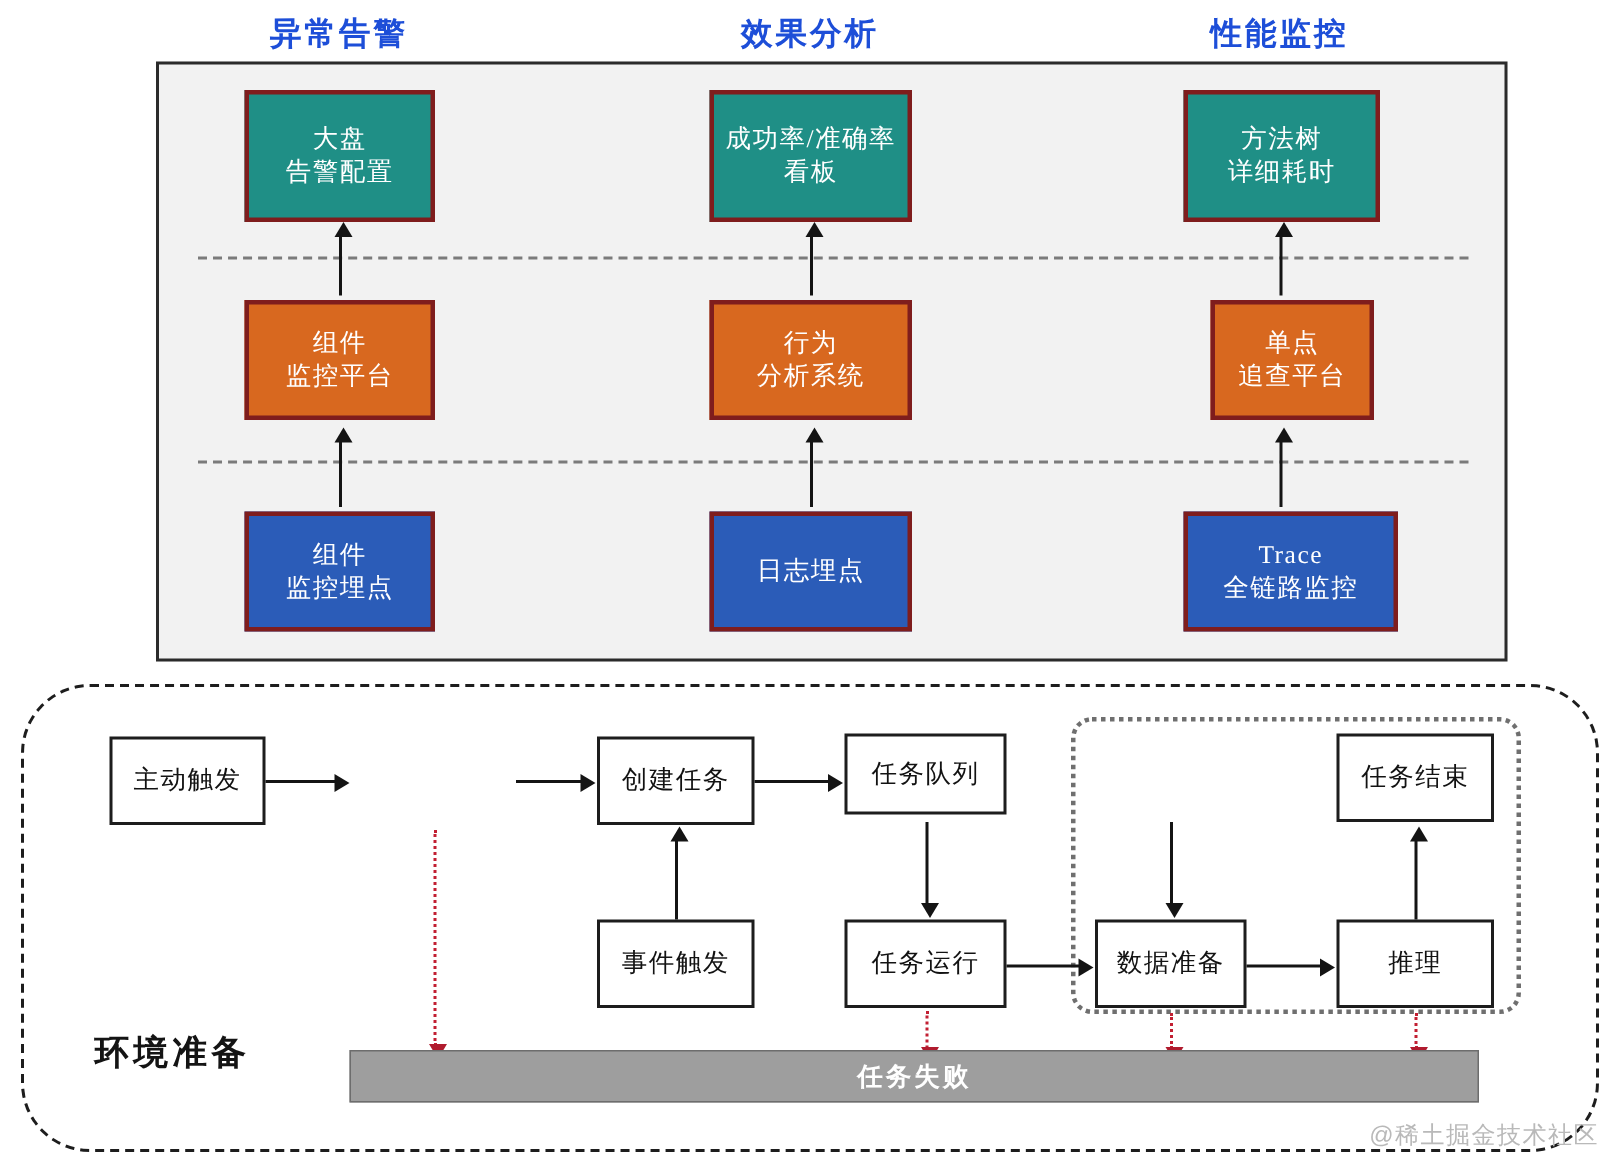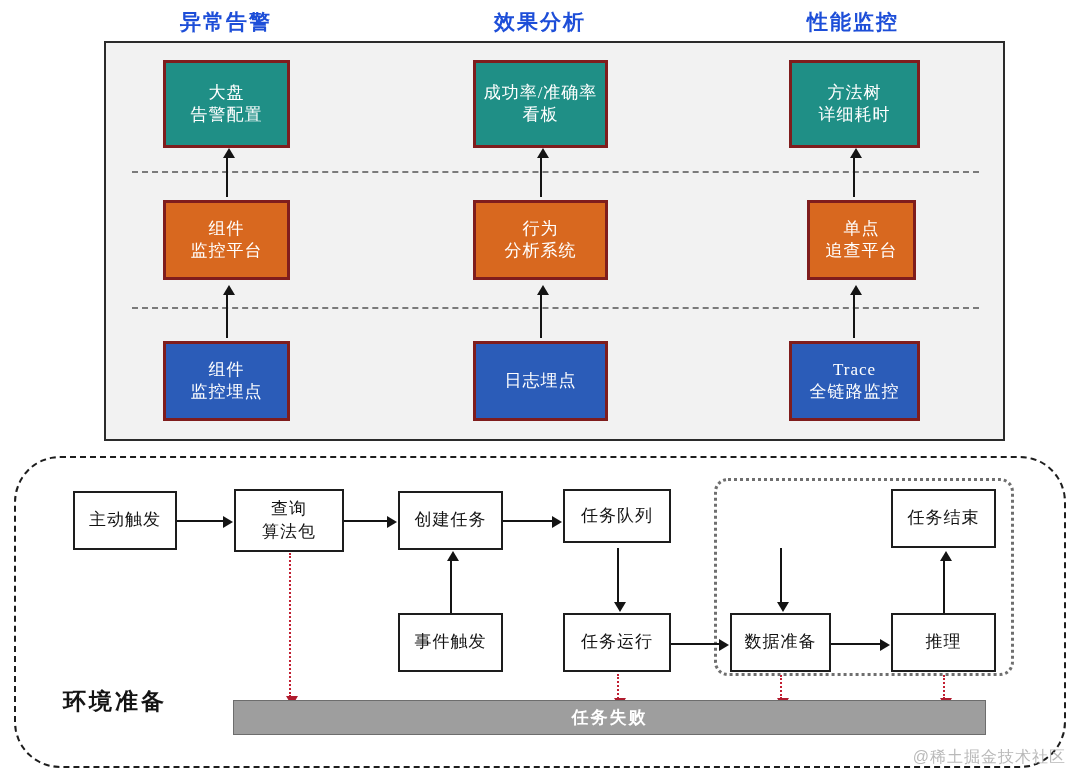--- a/index.html
+++ b/index.html
@@ -172,38 +172,36 @@
   <div class="node orange" style="left:163px;top:200px;width:127px;height:80px;">组件
 监控平台</div>
   <div class="node orange" style="left:473px;top:200px;width:135px;height:80px;">行为
 分析系统</div>
   <div class="node orange" style="left:807px;top:200px;width:109px;height:80px;">单点
 追查平台</div>
 
   <div class="node blue" style="left:163px;top:341px;width:127px;height:80px;">组件
 监控埋点</div>
   <div class="node blue" style="left:473px;top:341px;width:135px;height:80px;">日志埋点</div>
-  <div class="node blue" style="left:789px;top:341px;width:131px;height:80px;">Trace
+  <div class="node blue" style="left:789px;top:341px;width:143px;height:80px;">Trace
 全链路监控</div>
 
   <div class="arrow-v up" style="left:226px;top:157px;height:40px;"></div>
   <div class="arrow-v up" style="left:540px;top:157px;height:40px;"></div>
   <div class="arrow-v up" style="left:853px;top:157px;height:40px;"></div>
   <div class="arrow-v up" style="left:226px;top:294px;height:44px;"></div>
   <div class="arrow-v up" style="left:540px;top:294px;height:44px;"></div>
   <div class="arrow-v up" style="left:853px;top:294px;height:44px;"></div>
 
   <div class="flow-wrap"></div>
   <div class="subgroup"></div>
 
   <div class="flow-title">环境准备</div>
 
   <div class="fbox" style="left:73px;top:491px;width:104px;height:59px;">主动触发</div>
-  <div class="fbox" style="left:234px;top:489px;width:110px;height:63px;">查询
-算法包</div>
   <div class="fbox" style="left:398px;top:491px;width:105px;height:59px;">创建任务</div>
   <div class="fbox" style="left:563px;top:489px;width:108px;height:54px;">任务队列</div>
   <div class="fbox" style="left:398px;top:613px;width:105px;height:59px;">事件触发</div>
   <div class="fbox" style="left:563px;top:613px;width:108px;height:59px;">任务运行</div>
   <div class="fbox" style="left:891px;top:489px;width:105px;height:59px;">任务结束</div>
   <div class="fbox" style="left:730px;top:613px;width:101px;height:59px;">数据准备</div>
   <div class="fbox" style="left:891px;top:613px;width:105px;height:59px;">推理</div>
 
   <div class="arrow-h right" style="left:177px;top:520px;width:47px;"></div>
   <div class="arrow-h right" style="left:344px;top:520px;width:44px;"></div>

